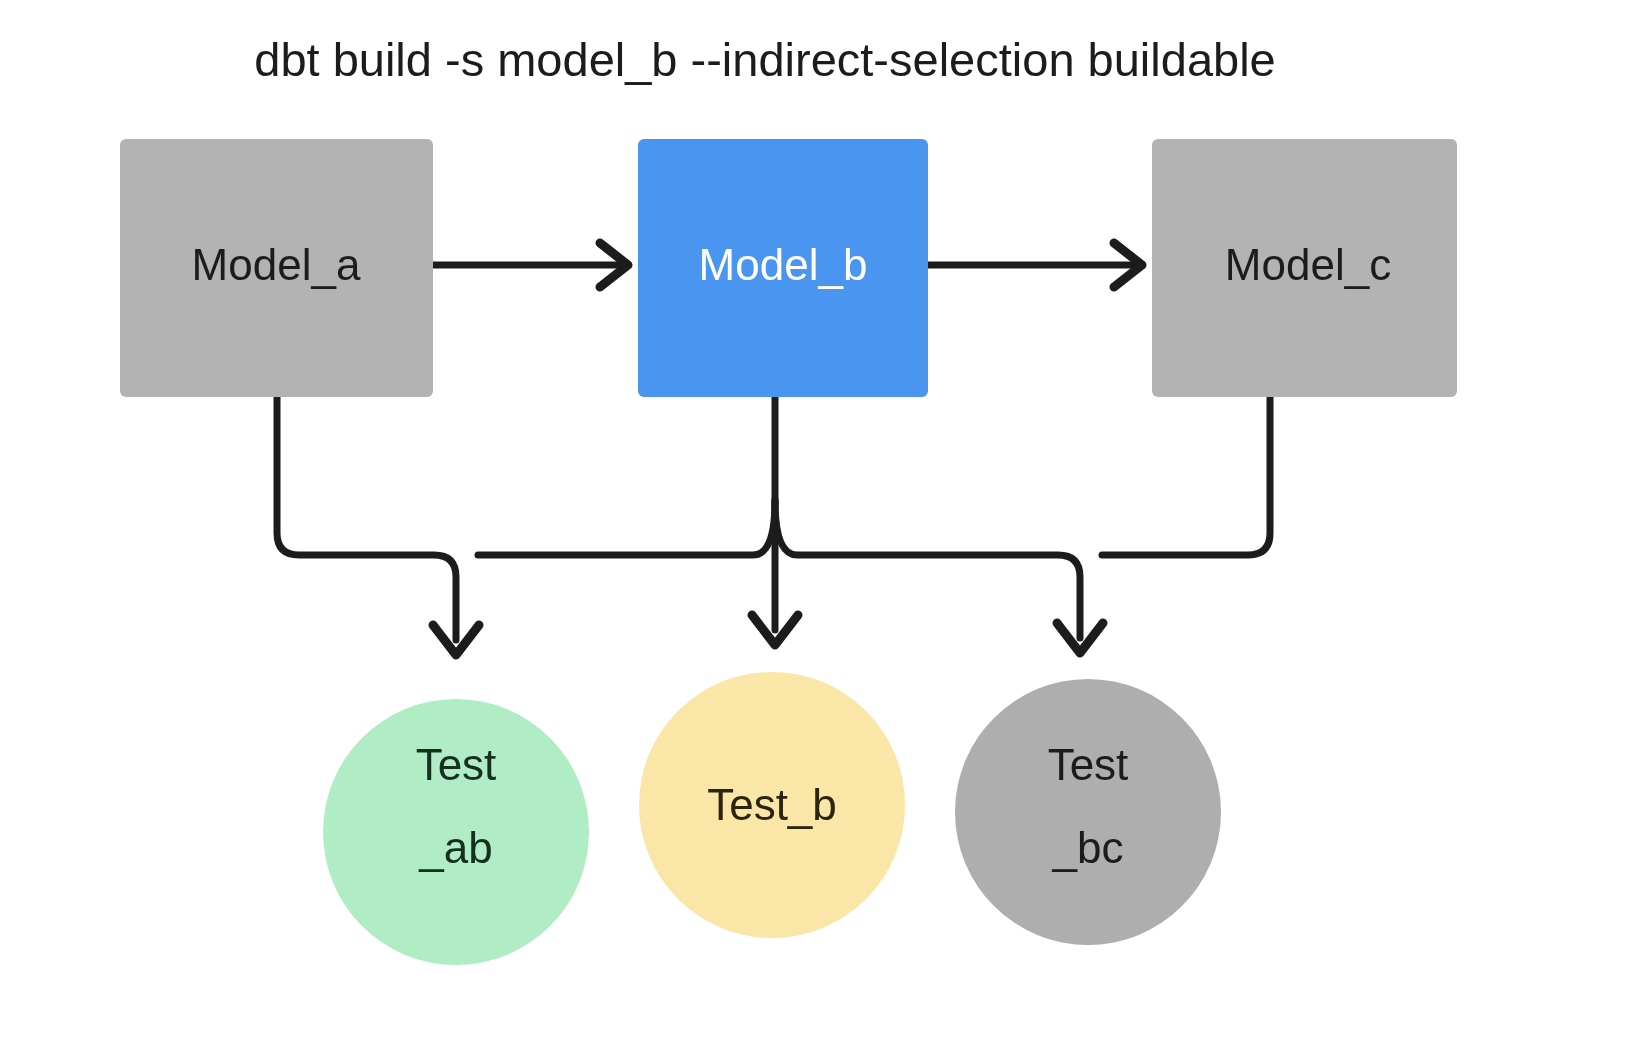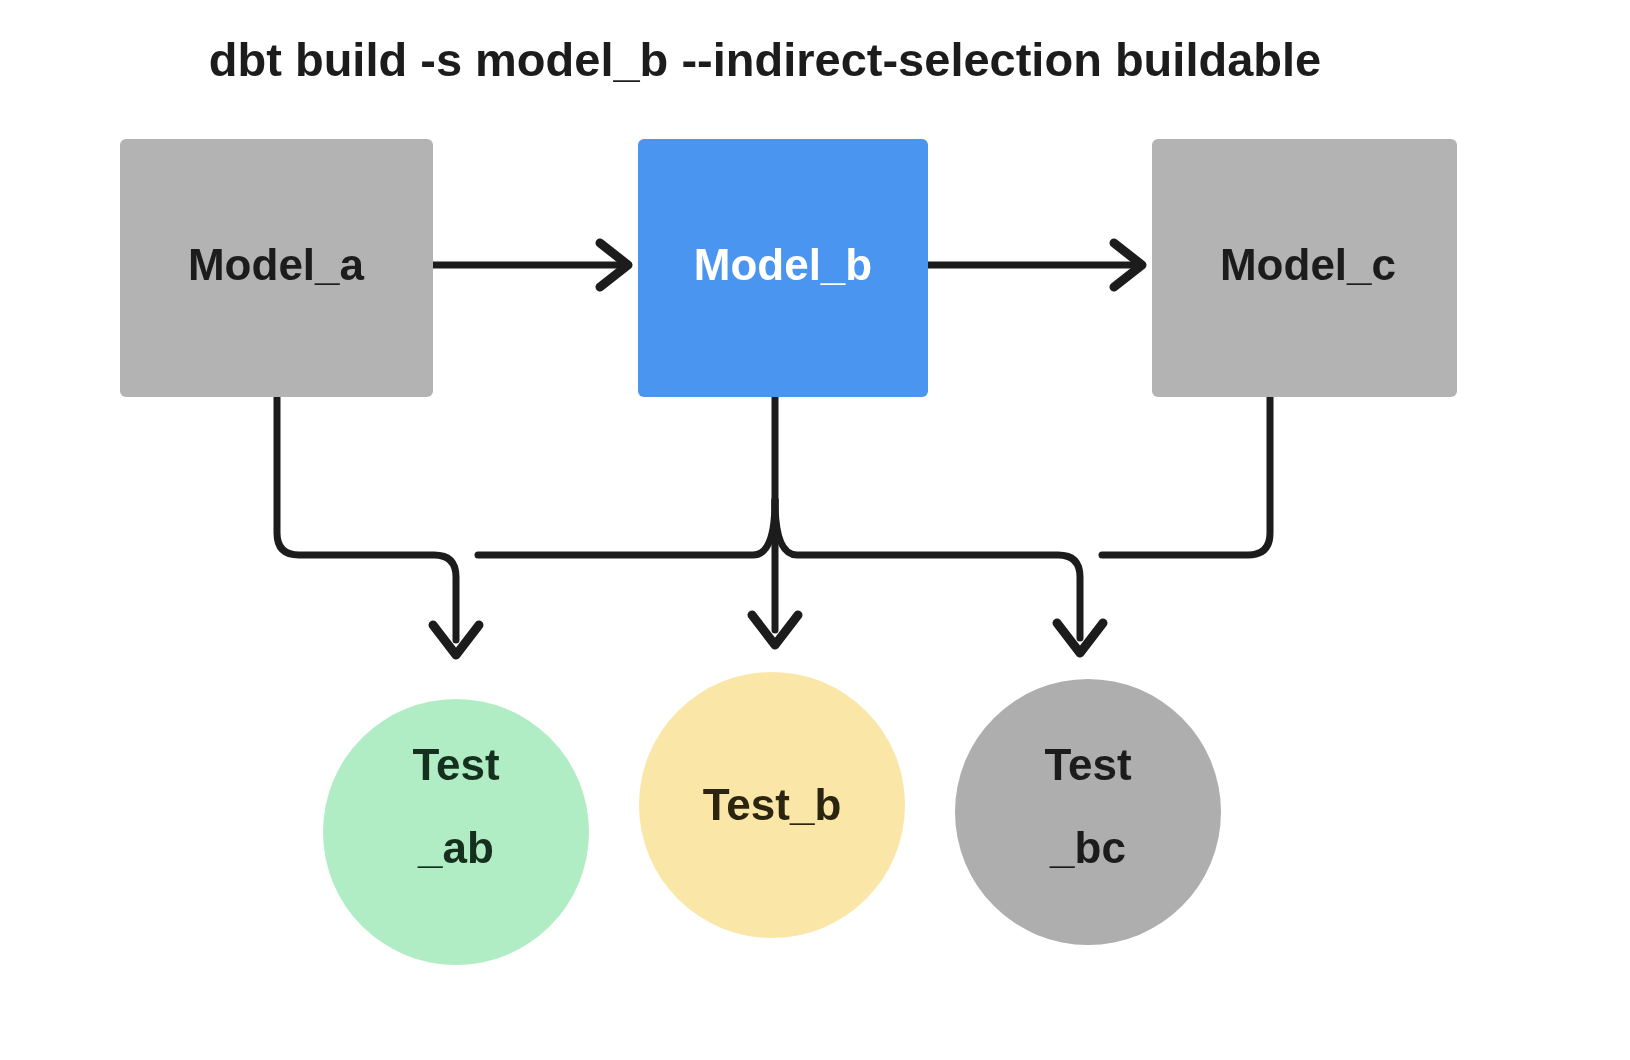--- a/index.html
+++ b/index.html
@@ -9,21 +9,20 @@
   }
   body {
     font-family: "Liberation Sans", sans-serif;
   }
   #canvas {
     position: relative;
     width: 1630px;
     height: 1060px;
     background: #ffffff;
     overflow: hidden;
-    font-weight: bold;
   }
   #diagram-svg {
     position: absolute;
     left: 0;
     top: 0;
     width: 1630px;
     height: 1060px;
     display: block;
   }
   .title-text {

